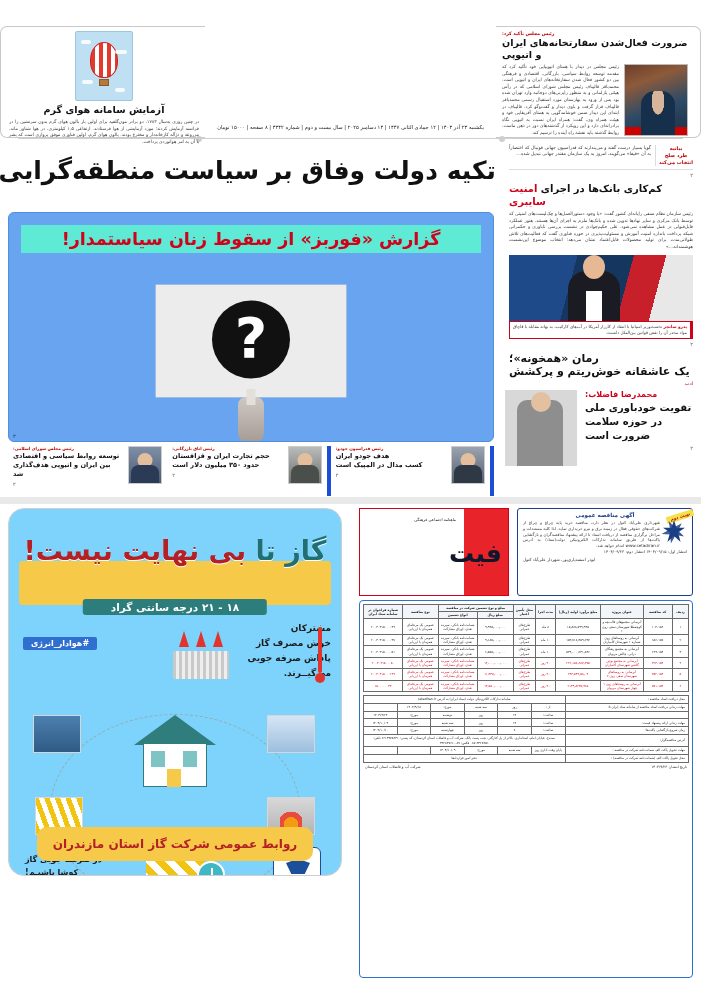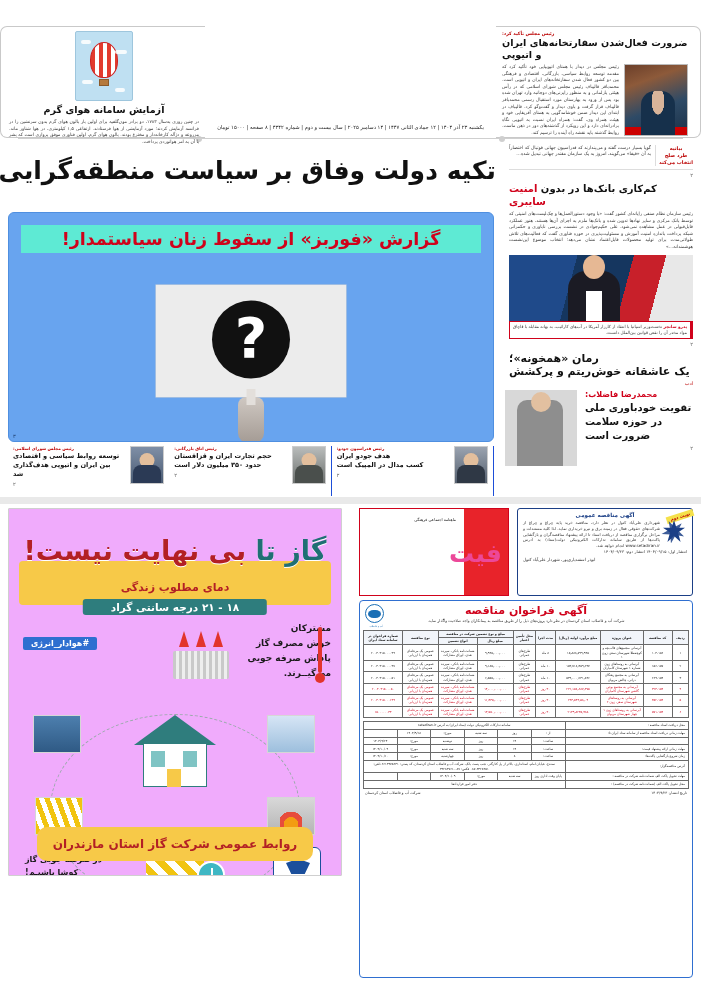--- a/index.html
+++ b/index.html
@@ -129,21 +129,21 @@
      width:26px;height:46px; background:linear-gradient(#cfc8c2,#a49b94);
      border-radius:8px 8px 10px 10px;}
   .hand::before{content:"";position:absolute;left:50%;transform:translateX(-50%);top:-8px;
      width:9px;height:16px;background:#e3dfdb;}
   .pg-mark-blue{position:absolute; left:4px; bottom:2px; font-size:5px;color:#14325e;}
 
   
   .minis { position:absolute; left:8px; top:446px; width:486px; height:50px;
      display:flex; flex-direction:row-reverse; }
   .mini { flex:1; display:flex; gap:8px; padding:0 5px; position:relative;}
-  .mini + .mini { border-right:1px solid #1d4ed8; }
+  .mini + .mini { border-right:4px solid #1d4ed8; }
   .mini .ph { width:34px;height:38px;flex:0 0 34px; border:.5px solid #ccc;
      background:linear-gradient(#7f8fa6,#4a5b73); position:relative; overflow:hidden;}
   .mini .ph i { position:absolute; left:50%; transform:translateX(-50%); top:6px;
      width:15px;height:15px;border-radius:50%; background:#e3bf9d;}
   .mini .ph u { position:absolute; left:50%; transform:translateX(-50%); bottom:0;
      width:28px;height:18px;border-radius:8px 8px 0 0; background:#2b3a55; text-decoration:none;}
   .mini .tx { flex:1; text-align:left; }
   .mini .k { font-size:4.2px; color:#b00; font-weight:bold; }
   .mini .t { font-size:6.6px; font-weight:bold; color:#111; line-height:9px; margin-top:1px;}
   .mini .p { font-size:5px; color:#555; margin-top:2px;}
@@ -161,21 +161,21 @@
   .emblem .s1{clip-path:polygon(50% 0,61% 35%,100% 35%,68% 57%,80% 100%,50% 73%,20% 100%,32% 57%,0 35%,39% 35%);}
   .emblem .s2{transform:rotate(45deg);clip-path:polygon(50% 0,61% 35%,100% 35%,68% 57%,80% 100%,50% 73%,20% 100%,32% 57%,0 35%,39% 35%);opacity:.85;}
   .ad-tender-small p{ font-size:4.1px; line-height:5.8px; color:#333; text-align:justify;}
   .ad-tender-small .sig{ font-size:4.2px; color:#222; text-align:left; margin-top:2px;}
   .ad-eshgh { position:absolute; right:192px; top:508px; width:150px; height:88px;
      border:1px solid #d0021b; background:#fff; position:absolute; }
   .ad-eshgh .band{ position:absolute; right:0; top:0; bottom:0; width:44px; background:#e8232a;}
   .ad-eshgh .t1{ position:absolute; right:50px; top:14px; font-size:25px; font-weight:bold;
      color:#111; letter-spacing:-2px;}
   .ad-eshgh .t2{ position:absolute; right:6px; top:30px; font-size:25px; font-weight:bold;
-     color:#ec4899; letter-spacing:-2px;}
+     color:#0f172a; letter-spacing:-2px;}
   .ad-eshgh .t3{ position:absolute; right:52px; top:8px; font-size:4px; color:#111;}
 
   
   .tender { position:absolute; right:8px; top:600px; width:334px; height:378px;
      border:1px solid #2f6fd0; border-radius:4px; background:#fff; padding:3px; }
   .tender .thead{ position:relative; height:26px; }
   .tender .thead h3{ font-size:11px; font-weight:bold; color:#d0021b; text-align:center;
      line-height:13px; }
   .tender .thead .sub{ font-size:3.8px; color:#333; text-align:center; margin-top:1px;}
   .waterlogo{ position:absolute; left:2px; top:0; width:19px;height:19px;border-radius:50%;
@@ -190,21 +190,21 @@
   table.t1 tr.red td { color:#d0021b; }
   table.t2 { width:100%; border-collapse:collapse; table-layout:fixed; margin-top:3px;}
   table.t2 td { border:.5px solid #6a6a6a; font-size:3.2px; line-height:4.4px;
      text-align:center; color:#1a1a1a; padding:1.2px 1px; }
   table.t2 td.lbl { text-align:right; padding-right:3px; }
   .tfoot { display:flex; justify-content:space-between; font-size:3.6px; color:#222;
      margin-top:2px; padding:0 2px;}
 
   
   .gasad { position:absolute; left:8px; top:508px; width:334px; height:368px;
-     border:1px solid #cfcfcf; border-radius:1px; background:#f0abfc; overflow:hidden;}
+     border:1px solid #cfcfcf; border-radius:16px; background:#7dd3fc; overflow:hidden;}
   .gas-yellow { position:absolute; left:10px; right:10px; top:52px; height:44px;
      background:#f7c948; border-radius:4px;}
   .gas-t1 { position:absolute; left:0; right:0; top:26px; text-align:center;
      font-size:27px; font-weight:bold; color:#b32025; letter-spacing:-1.5px;
      text-shadow:0 1px 0 #fff; }
   .gas-t1 .teal { color:#1f6f74; }
   .gas-t2 { position:absolute; left:0; right:0; top:72px; text-align:center;
      font-size:11px; font-weight:bold; color:#b32025; }
   .gas-t3 { position:absolute; left:50%; transform:translateX(-50%); top:90px;
      background:#2e7d7d; color:#fff; font-size:10.5px; font-weight:bold; padding:2px 28px;
@@ -299,21 +299,21 @@
 
     <div class="teaser-top">
       <div class="teaser-lbl" style="white-space:pre-line">بیانیه
 طرد صلح
 انتخاب می‌کند</div>
       <div class="teaser-txt">گویا بسیار درست گفته و می‌پندارند که فدراسیون جهانی فوتبال که اختصاراً به آن «فیفا» می‌گویند، امروز به یک سازمان مقتدر جهانی تبدیل شده…</div>
     </div>
     <div class="pg-ref">۲</div>
 
     <div class="art-h">
-      <span>کم‌کاری بانک‌ها در بدون </span><span class="red">امنیت سایبری</span>
+      <span>کم‌کاری بانک‌ها در اجرای </span><span class="red">امنیت سایبری</span>
     </div>
     <div class="art-b">رئیس سازمان نظام صنفی رایانه‌ای کشور گفت: «با وجود دستورالعمل‌ها و چک‌لیست‌های امنیتی که توسط بانک مرکزی و سایر نهادها تدوین شده و بانک‌ها ملزم به اجرای آن‌ها هستند، هنوز عملکرد قابل‌قبولی در عمل مشاهده نمی‌شود. علی حکیم‌جوادی در نشست بررسی ناباوری و حکمرانی شبکه پرداخت باندازه امنیت آموزش و مسئولیت‌پذیری در حوزه فناوری گفت که فعالیت‌های تلاش طولانی‌مدت برای تولید محصولات قابل‌اعتماد نشان می‌دهد؛ انتخاب موضوع این‌نشست هوشمندانه…»</div>
 
     <div class="photo-spain">
       <div class="man">
           <div class="shirt"></div>
         </div>
     </div>
     <div class="cap-red">
       <b>پدرو سانچز</b>
@@ -402,27 +402,20 @@
     <div class="sig">ابوذر اسفندیاری‌پور، شهردار علی‌آباد کتول</div>
   </div>
 
   <div class="ad-eshgh">
     <div class="band"></div>
     <div class="t3">ماهنامه اجتماعی فرهنگی</div>
     <div class="t2">فیت</div>
   </div>
 
   <div class="tender">
-    <div class="thead">
-      <div class="waterlogo">
-          <div class="cap">آب و فاضلاب</div>
-        </div>
-      <h3>آگهی فراخوان مناقصه</h3>
-      <div class="sub">شرکت آب و فاضلاب استان کردستان در نظر دارد پروژه‌های ذیل را از طریق مناقصه به پیمانکاران واجد صلاحیت واگذار نماید.</div>
-    </div>
 
     <table class="t1">
       <colgroup>
         <col style="width:5%">
           <col style="width:9%">
           <col style="width:13%">
           <col style="width:14%">
         <col style="width:6%">
           <col style="width:7%">
           <col style="width:11%">
@@ -587,21 +580,20 @@
 
     <div class="tfoot">
       <span>تاریخ انتشار: ۱۴۰۴/۹/۲۳</span>
       <span>شرکت آب و فاضلاب استان کردستان</span>
     </div>
   </div>
 
   <div class="gasad">
     <div class="gas-yellow"></div>
     <div class="gas-t1"><span class="teal">گاز تا </span><span>بی نهایت نیست!</span></div>
-    <div class="gas-t2">دمای مطلوب زندگی</div>
     <div class="gas-t3">۱۸ - ۲۱ درجه سانتی گراد</div>
 
     <div class="gas-left" style="white-space:pre-line">مشترکان
 خوش مصرف گاز
 پاداش صرفه جویی
 می‌گیــرند.</div>
     <div class="gas-hash">#هوادار_انرژی</div>
     <div class="therm"></div>
 
     <div class="arrows">

